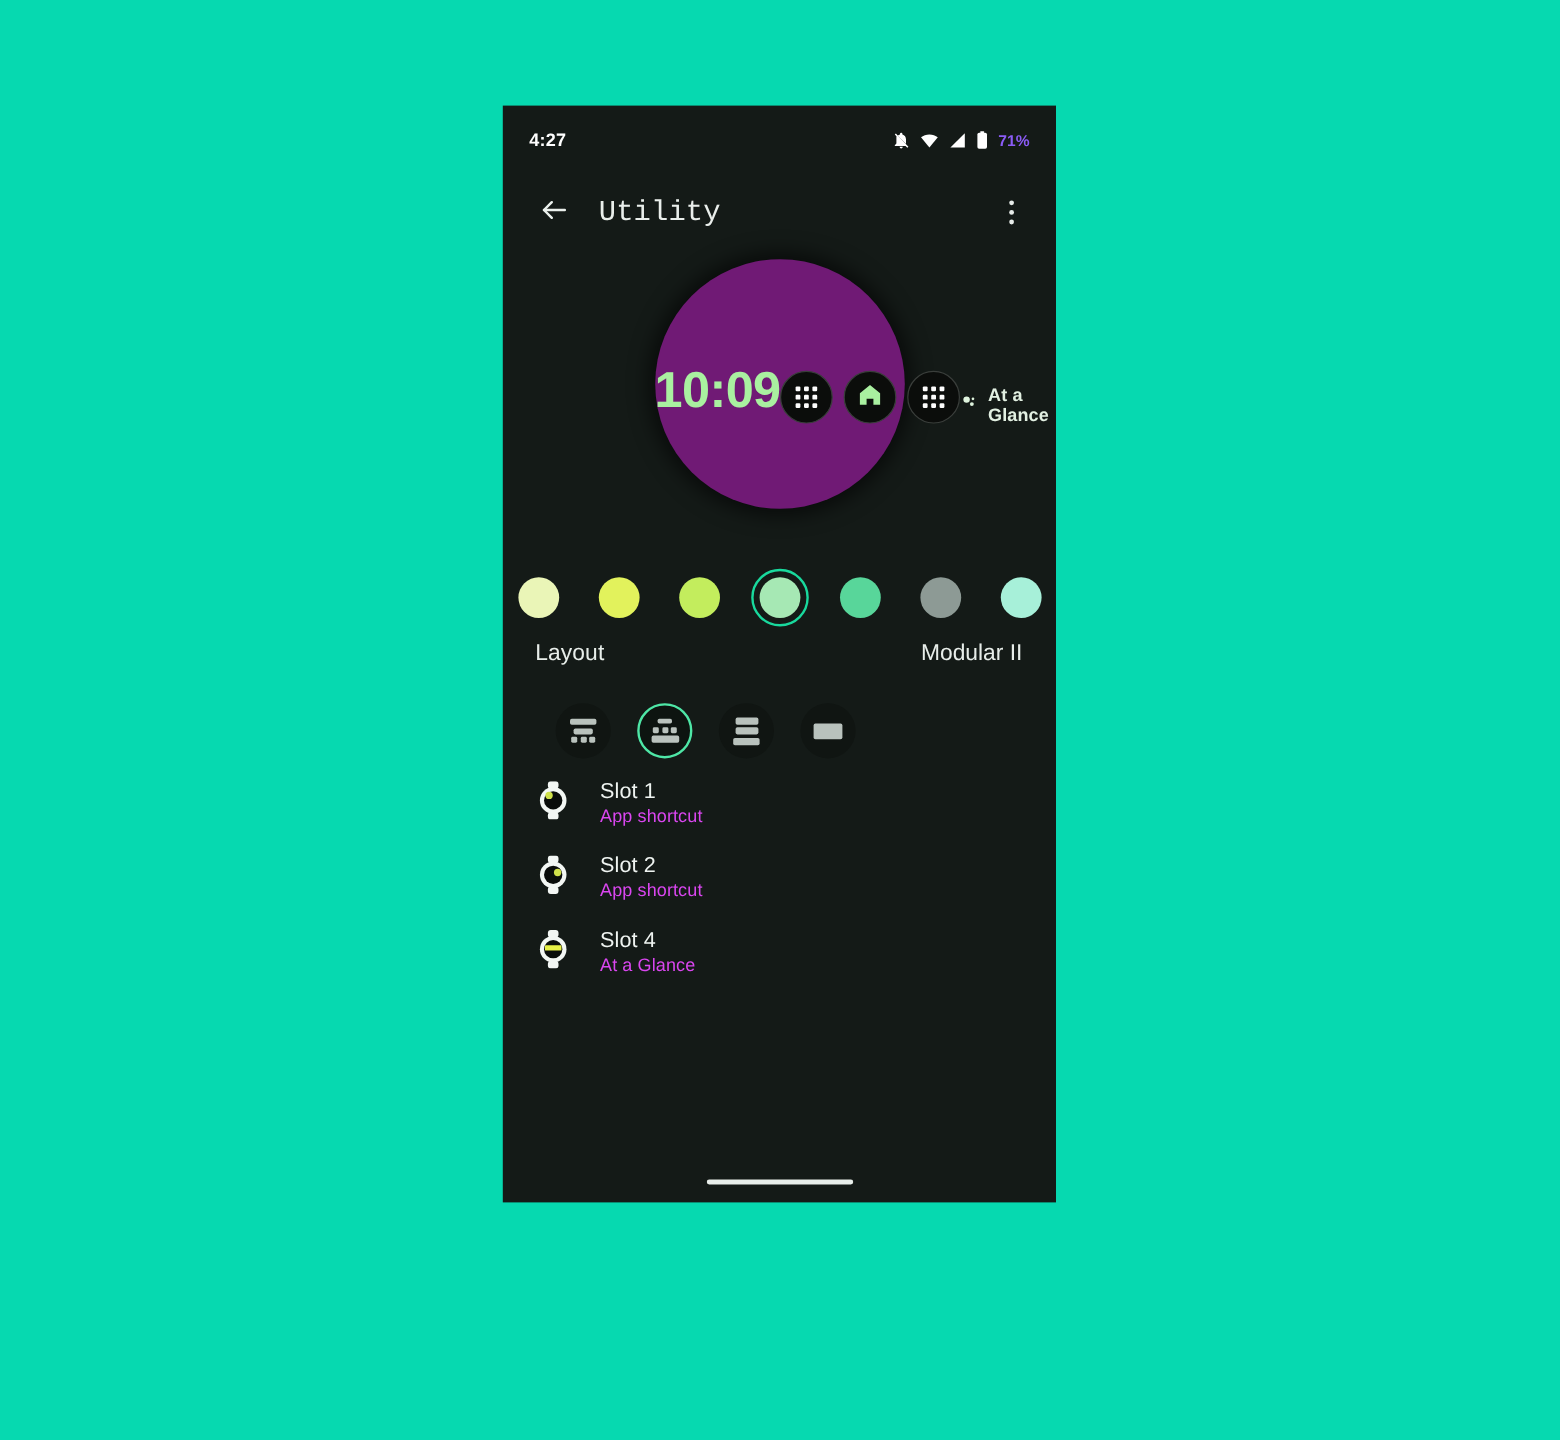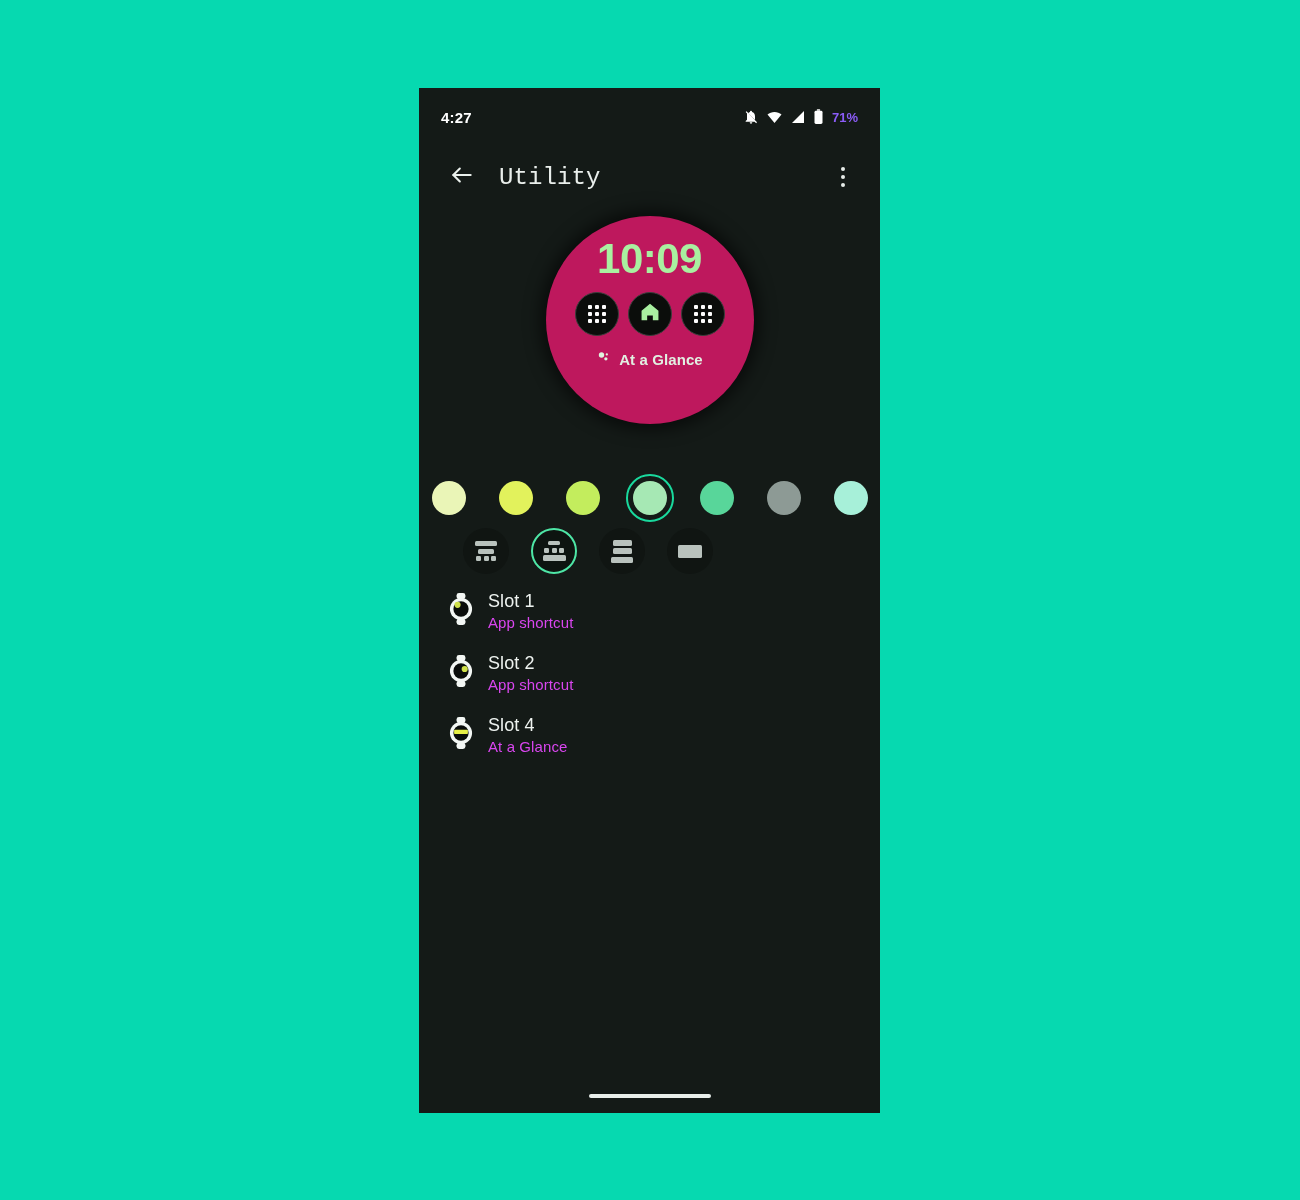--- a/index.html
+++ b/index.html
@@ -17,21 +17,21 @@
     align-items: flex-start;
     justify-content: center;
   }
 
   
   .phone {
     position: absolute;
     left: 419px;
     top: 88px;
     width: 461px;
-    height: 1025px;
+    height: 914px;
     background: #141a17;
     overflow: hidden;
   }
 
   
   .status-bar {
     height: 58px;
     display: flex;
     align-items: center;
     justify-content: space-between;
@@ -102,24 +102,24 @@
     height: 224px;
     display: flex;
     align-items: center;
     justify-content: center;
     position: relative;
   }
   .watch-face {
     width: 208px;
     height: 208px;
     border-radius: 50%;
-    background: #be185d;
+    background: #701a75;
     box-shadow: 0 0 16px 6px rgba(0,0,0,0.55);
     display: flex;
-    flex-direction: column;
+    flex-direction: row;
     align-items: center;
     justify-content: flex-start;
     padding-top: 22px;
     position: relative;
   }
   .wf-time {
     font-size: 42px;
     font-weight: bold;
     color: #a9f0a0;
     letter-spacing: -0.5px;
@@ -292,21 +292,21 @@
   .section-title {
     color: #e7ede9;
     font-size: 19px;
     padding: 22px 0 8px 27px;
     letter-spacing: 0.1px;
   }
   .slot {
     display: flex;
     align-items: center;
     padding: 11px 0 11px 27px;
-    gap: 12px;
+    gap: 24px;
     cursor: pointer;
   }
   .slot-text { display: flex; flex-direction: column; gap: 2px; }
   .slot-title { color: #eef3f0; font-size: 18px; letter-spacing: 0.1px;}
   .slot-sub { color: #d946ef; font-size: 15px; letter-spacing: 0.1px;}
 
   
   .nav-bar {
     position: absolute;
     bottom: 0;
@@ -447,20 +447,24 @@
       </div>
       <div class="swatch">
         <span class="dot" style="background: rgb(141, 154, 149);"></span>
       </div>
       <div class="swatch">
         <span class="dot" style="background: rgb(167, 240, 217);"></span>
       </div>
     </div>
 
 
+  <div class="setting-row">
+    <span class="setting-label">Layout</span>
+    <span class="setting-value">Modular II</span>
+  </div>
 
   <div class="layout-row">
     <div class="layout-opt">
       <span class="lay-icon">
         <span class="bar" style="width:22px;height:5px;"></span>
         <span class="bar" style="width:16px;height:5px;"></span>
         <span class="trio">
             <i></i>
             <i></i>
             <i></i>

